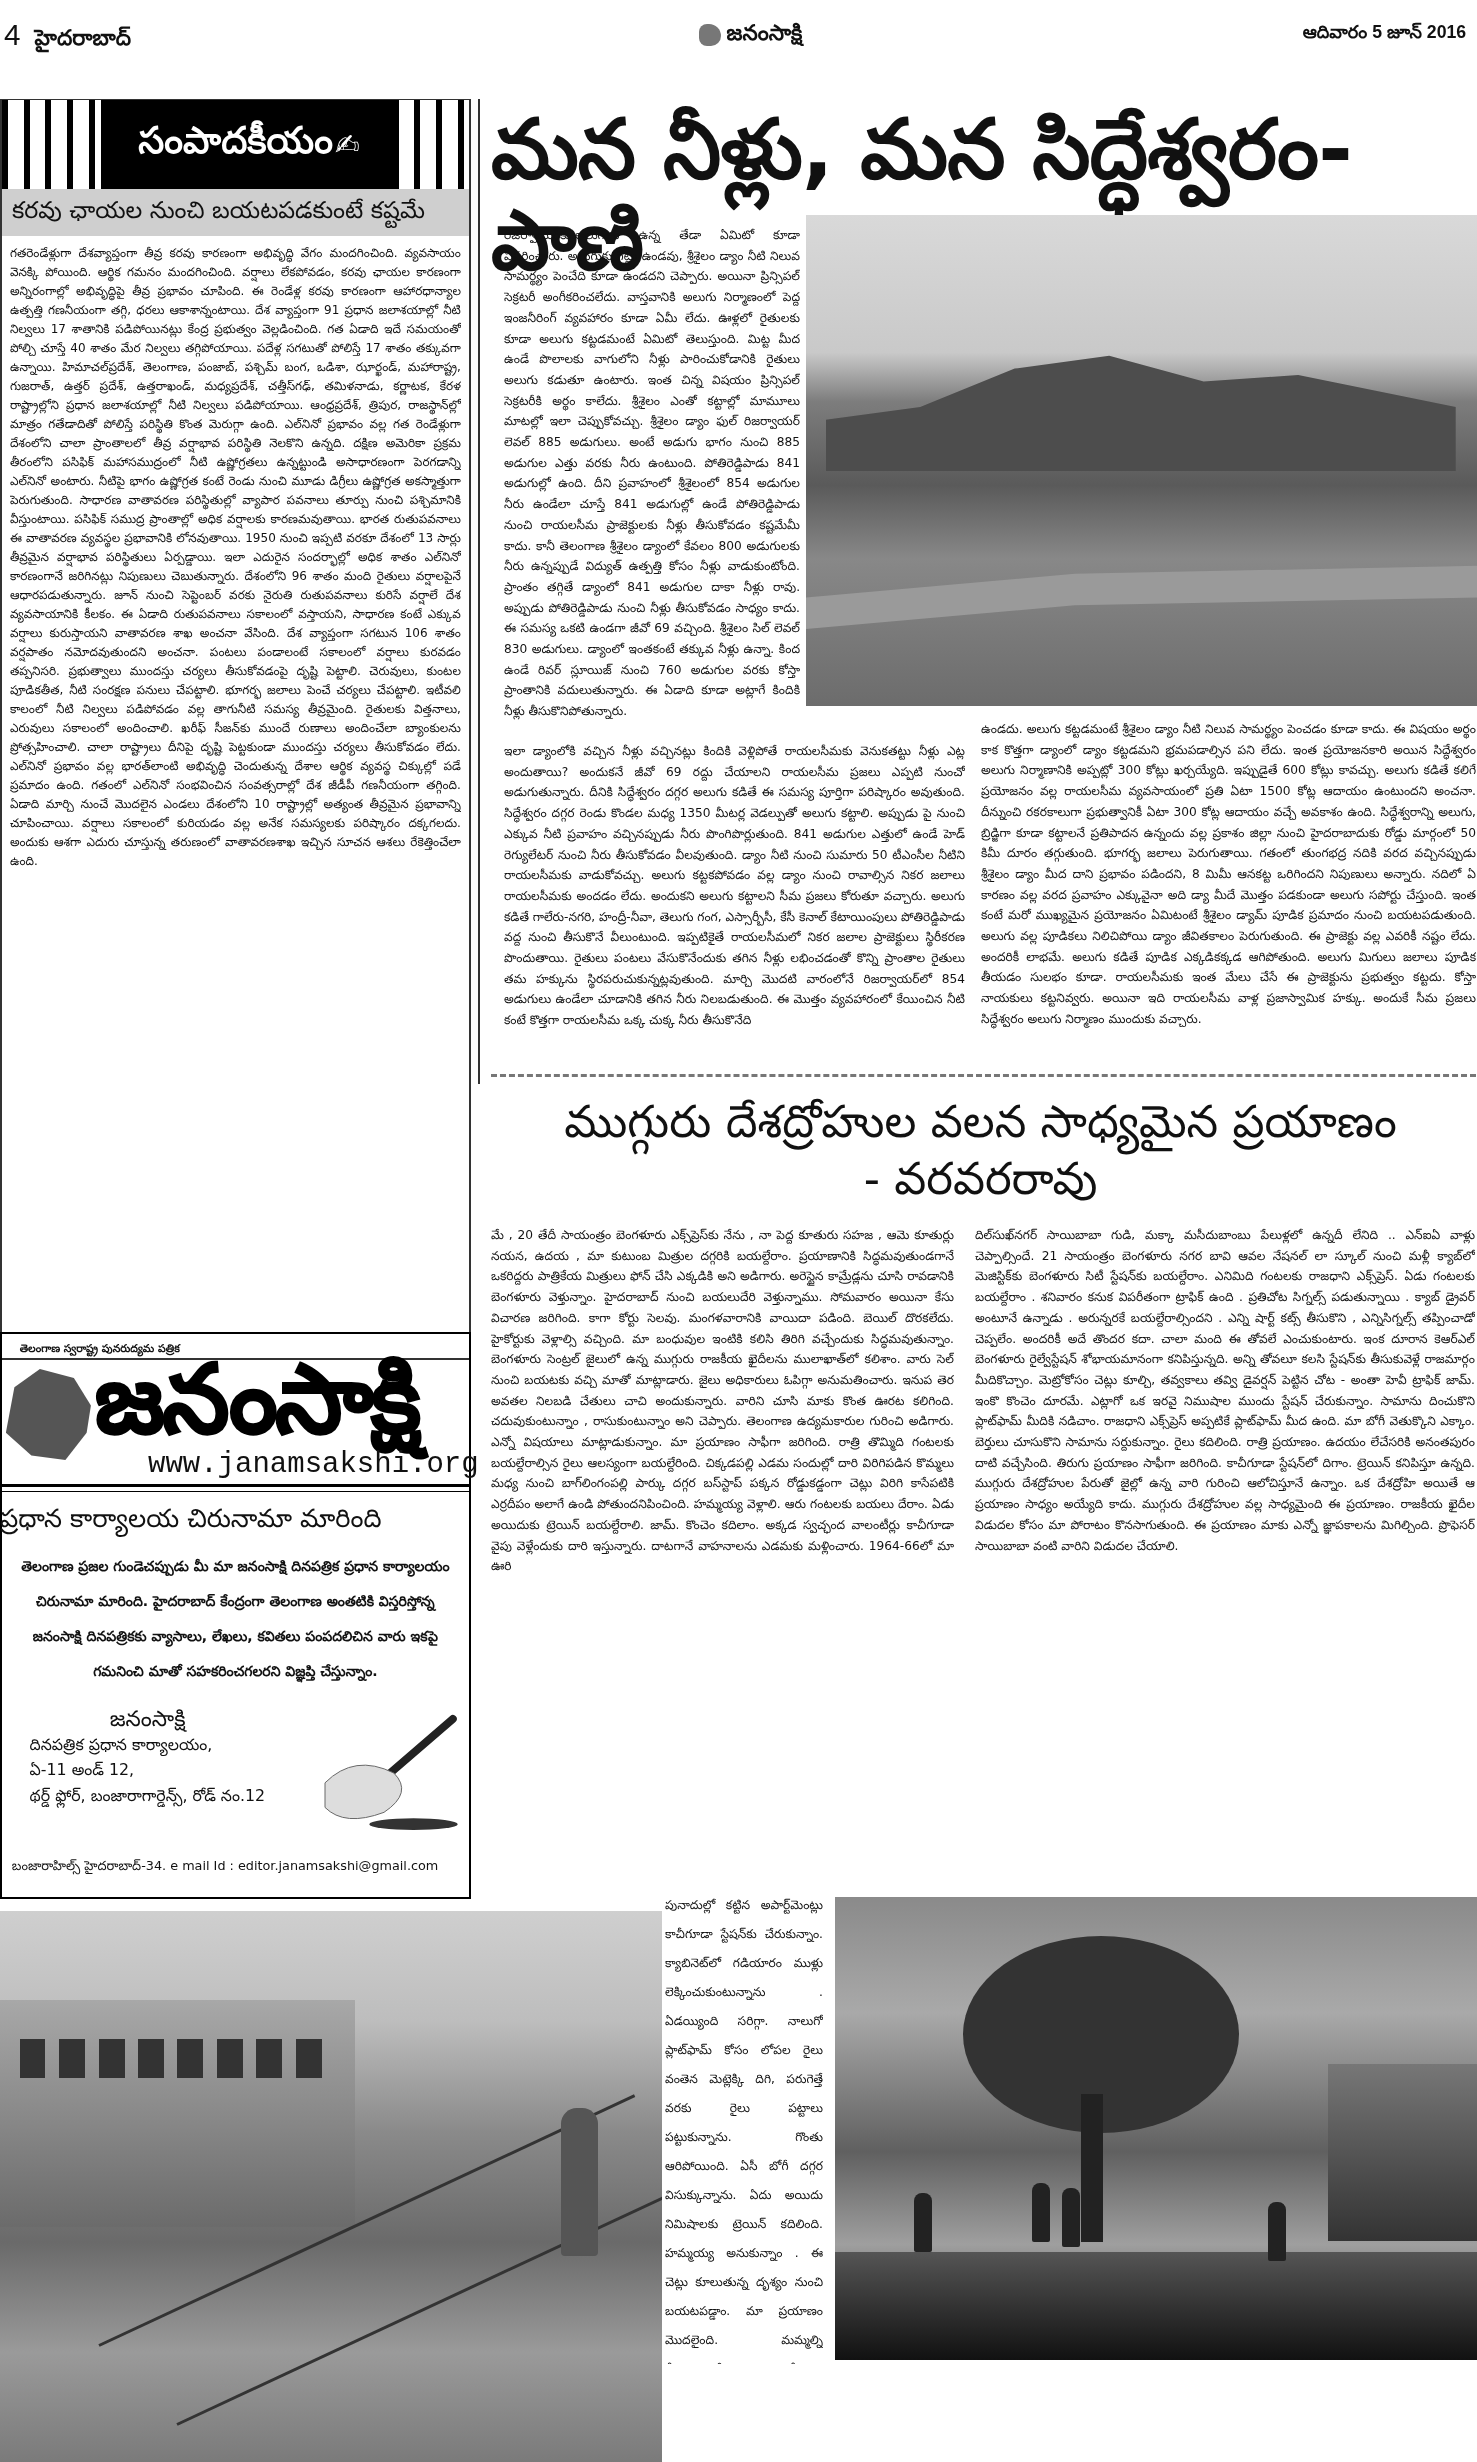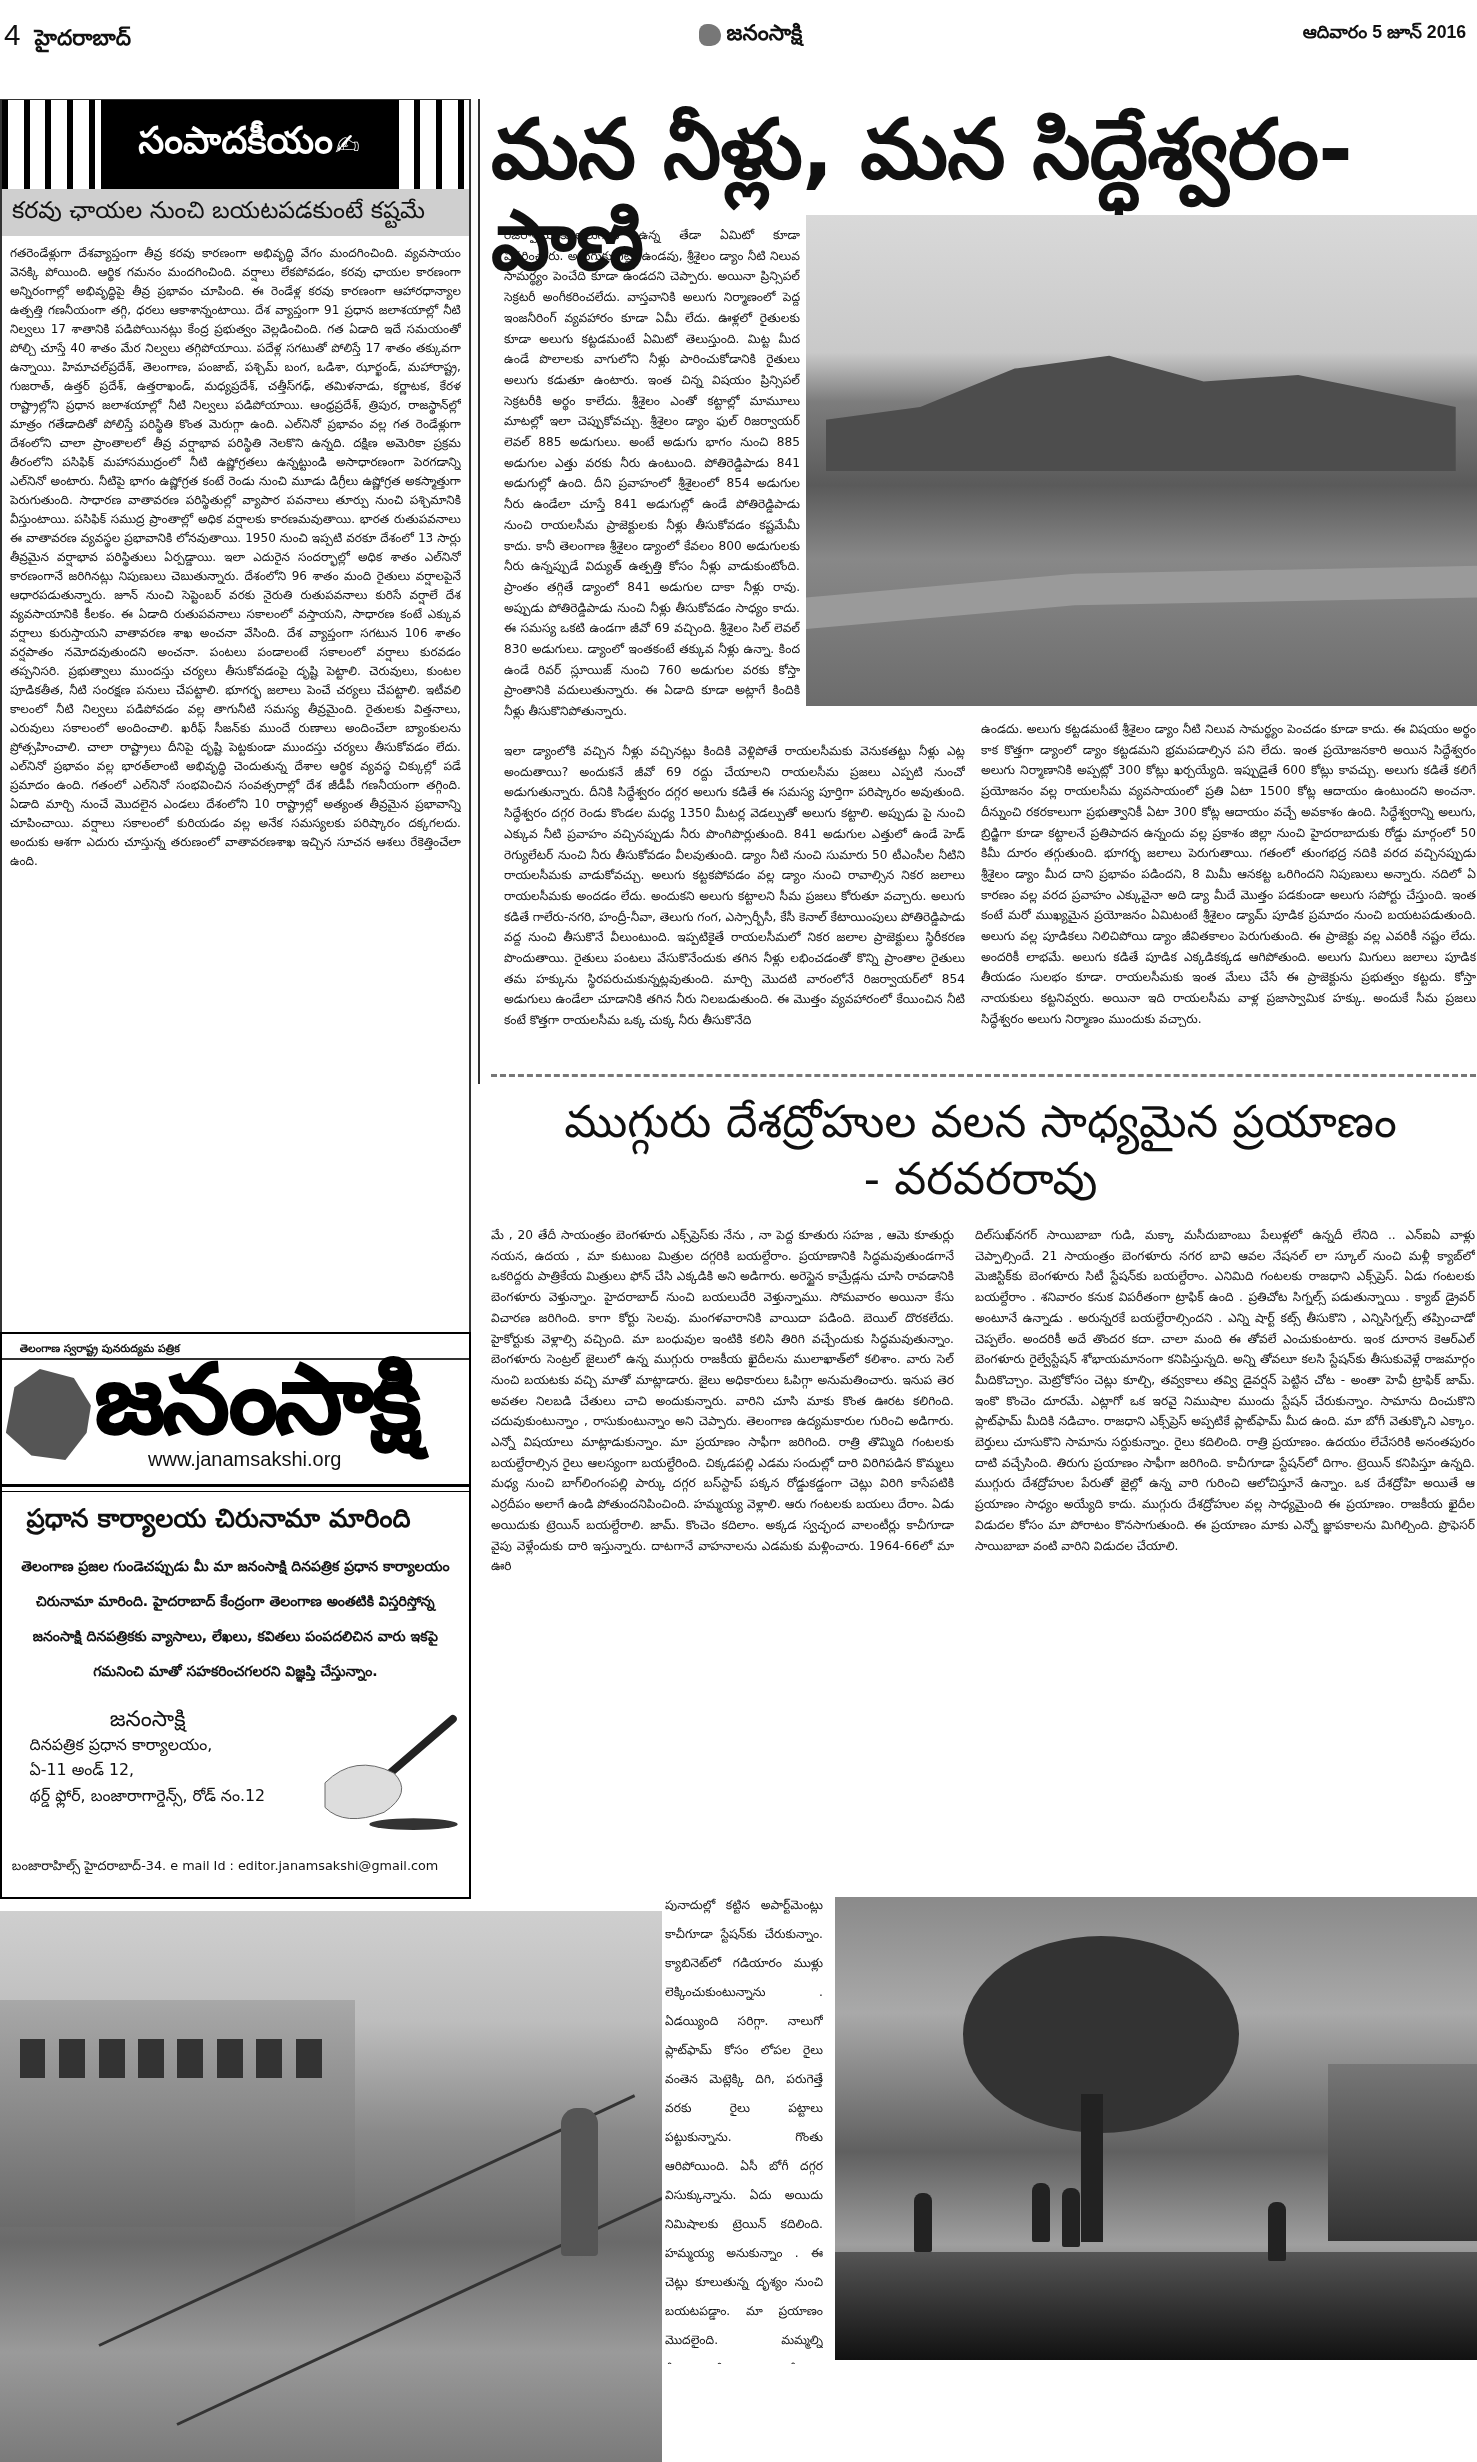--- a/index.html
+++ b/index.html
@@ -22,23 +22,23 @@
   .editorial-banner .pen{font-size:29.6px;color:#fff;}
   .editorial-title{left:2px;top:91px;width:467px;height:47px;background:#cfcfcf;font-size:23.6px;
      display:flex;align-items:center;padding-left:9.9px;box-sizing:border-box;}
   .editorial-body{left:9.9px;top:148px;width:451px;height:1202px;font-size:12px;line-height:19px;text-align:justify;overflow:hidden;}
 
   .notice-box{left:0;top:1332px;width:471px;height:567px;border:2px solid #000;box-sizing:border-box;}
   .notice-tag{left:19.7px;top:1342px;font-size:10.8px;font-weight:bold;text-align:center;}
   .notice-state{left:5.9px;top:1369px;width:85px;height:91px;background:#555;clip-path:polygon(10% 20%,40% 0,80% 10%,100% 40%,95% 70%,70% 100%,30% 95%,0 70%);}
   .notice-logo{left:95px;top:1352px;font-size:95px;font-weight:bold;color:#000;letter-spacing:-2px;
      -webkit-text-stroke:2px #000;font-family:"DejaVu Sans",sans-serif;line-height:1;}
-  .notice-url{left:148px;top:1448px;font-size:20px;font-family:Liberation Sans, sans-serif;}
+  .notice-url{left:148px;top:1448px;font-size:29px;font-family:Liberation Mono, monospace;}
   .notice-rule{left:2px;top:1484px;width:467px;height:3.9px;border-top:3px solid #000;border-bottom:1px solid #000;}
-  .notice-head{left:0;top:1503px;width:437px;text-align:center;font-size:25.6px;font-weight:bold;}
+  .notice-head{left:0;top:1503px;width:437px;font-size:25.6px;font-weight:normal;}
   .notice-lines{left:5.9px;top:1549px;width:459px;font-size:14px;line-height:35px;text-align:center;font-weight:bold;}
   .notice-sign{left:29.6px;top:1706px;width:256px;font-size:15.8px;line-height:25.6px;}
   .notice-sign .sig{font-size:21.7px;text-align:center;width:236px;}
   .notice-addr{left:11.8px;top:1858px;font-size:12.8px;}
   .notice-pen{left:305px;top:1714px;width:158px;height:118px;}
 
   .photo-train{left:0;top:1911px;width:662px;height:552px;background:linear-gradient(180deg,#cfcfcf 0%,#bdbdbd 20%,#8a8a8a 40%,#6a6a6a 60%,#9a9a9a 80%,#7a7a7a 100%);overflow:hidden;}
   .photo-train .car{position:absolute;left:0;top:89px;width:355px;height:227px;background:linear-gradient(180deg,#a8a8a8,#6b6b6b);}
   .photo-train .win{position:absolute;top:39px;width:25.6px;height:39px;background:#333;}
   .photo-train .rail{position:absolute;height:3px;background:#333;transform-origin:left center;}

